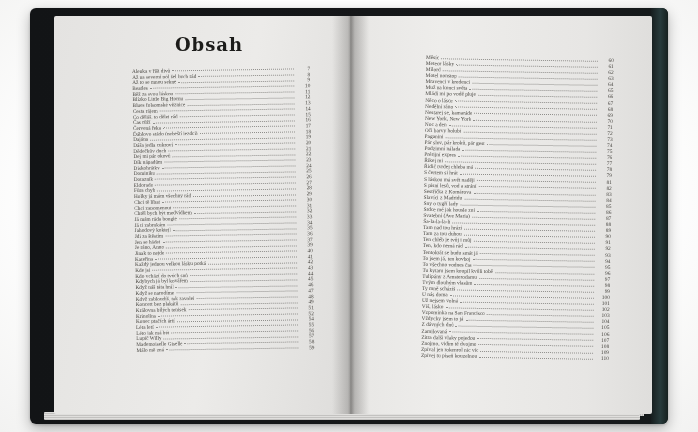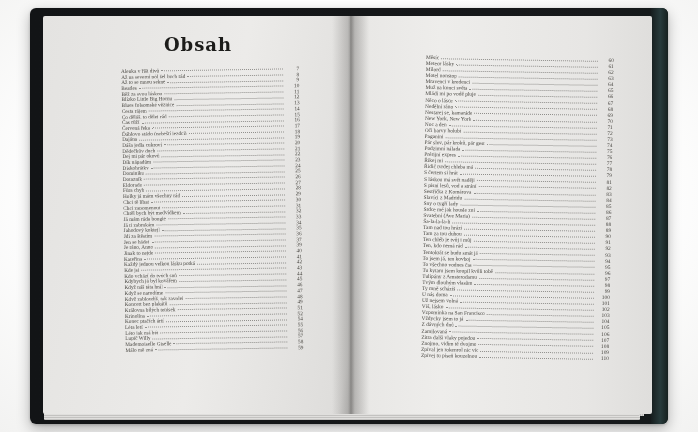--- a/index.html
+++ b/index.html
@@ -23,21 +23,21 @@
     position:absolute;left:14px;right:28px;bottom:4px;height:8px;
     background:repeating-linear-gradient(to bottom,#e0dfdd 0px,#e0dfdd 1px,#c3c2c0 1px,#c3c2c0 2px);
     border-radius:1px;
   }
   .page-stack-right{
     position:absolute;right:24px;top:14px;bottom:8px;width:5px;
     background:repeating-linear-gradient(to right,#d8d7d5 0px,#d8d7d5 1px,#bdbcba 1px,#bdbcba 2px);
   }
   .page{position:absolute;top:8px;height:398px;}
   .page-left{
-    left:13px;width:310px;
+    left:24px;width:310px;
     background:linear-gradient(100deg,#e4e3e1 0%,#ecebe9 55%,#dedddb 96%,#cfcecc 100%);
     border-radius:2px 0 0 2px;
   }
   .page-right{
     left:320px;width:302px;
     background:linear-gradient(to right,#cfcecc 0%,#e9e8e6 6%,#eeedeb 30%,#e7e6e4 78%,#dfdedc 100%);
     border-radius:0 2px 2px 0;
   }
   .gutter{
     position:absolute;left:302px;top:8px;width:38px;height:398px;

